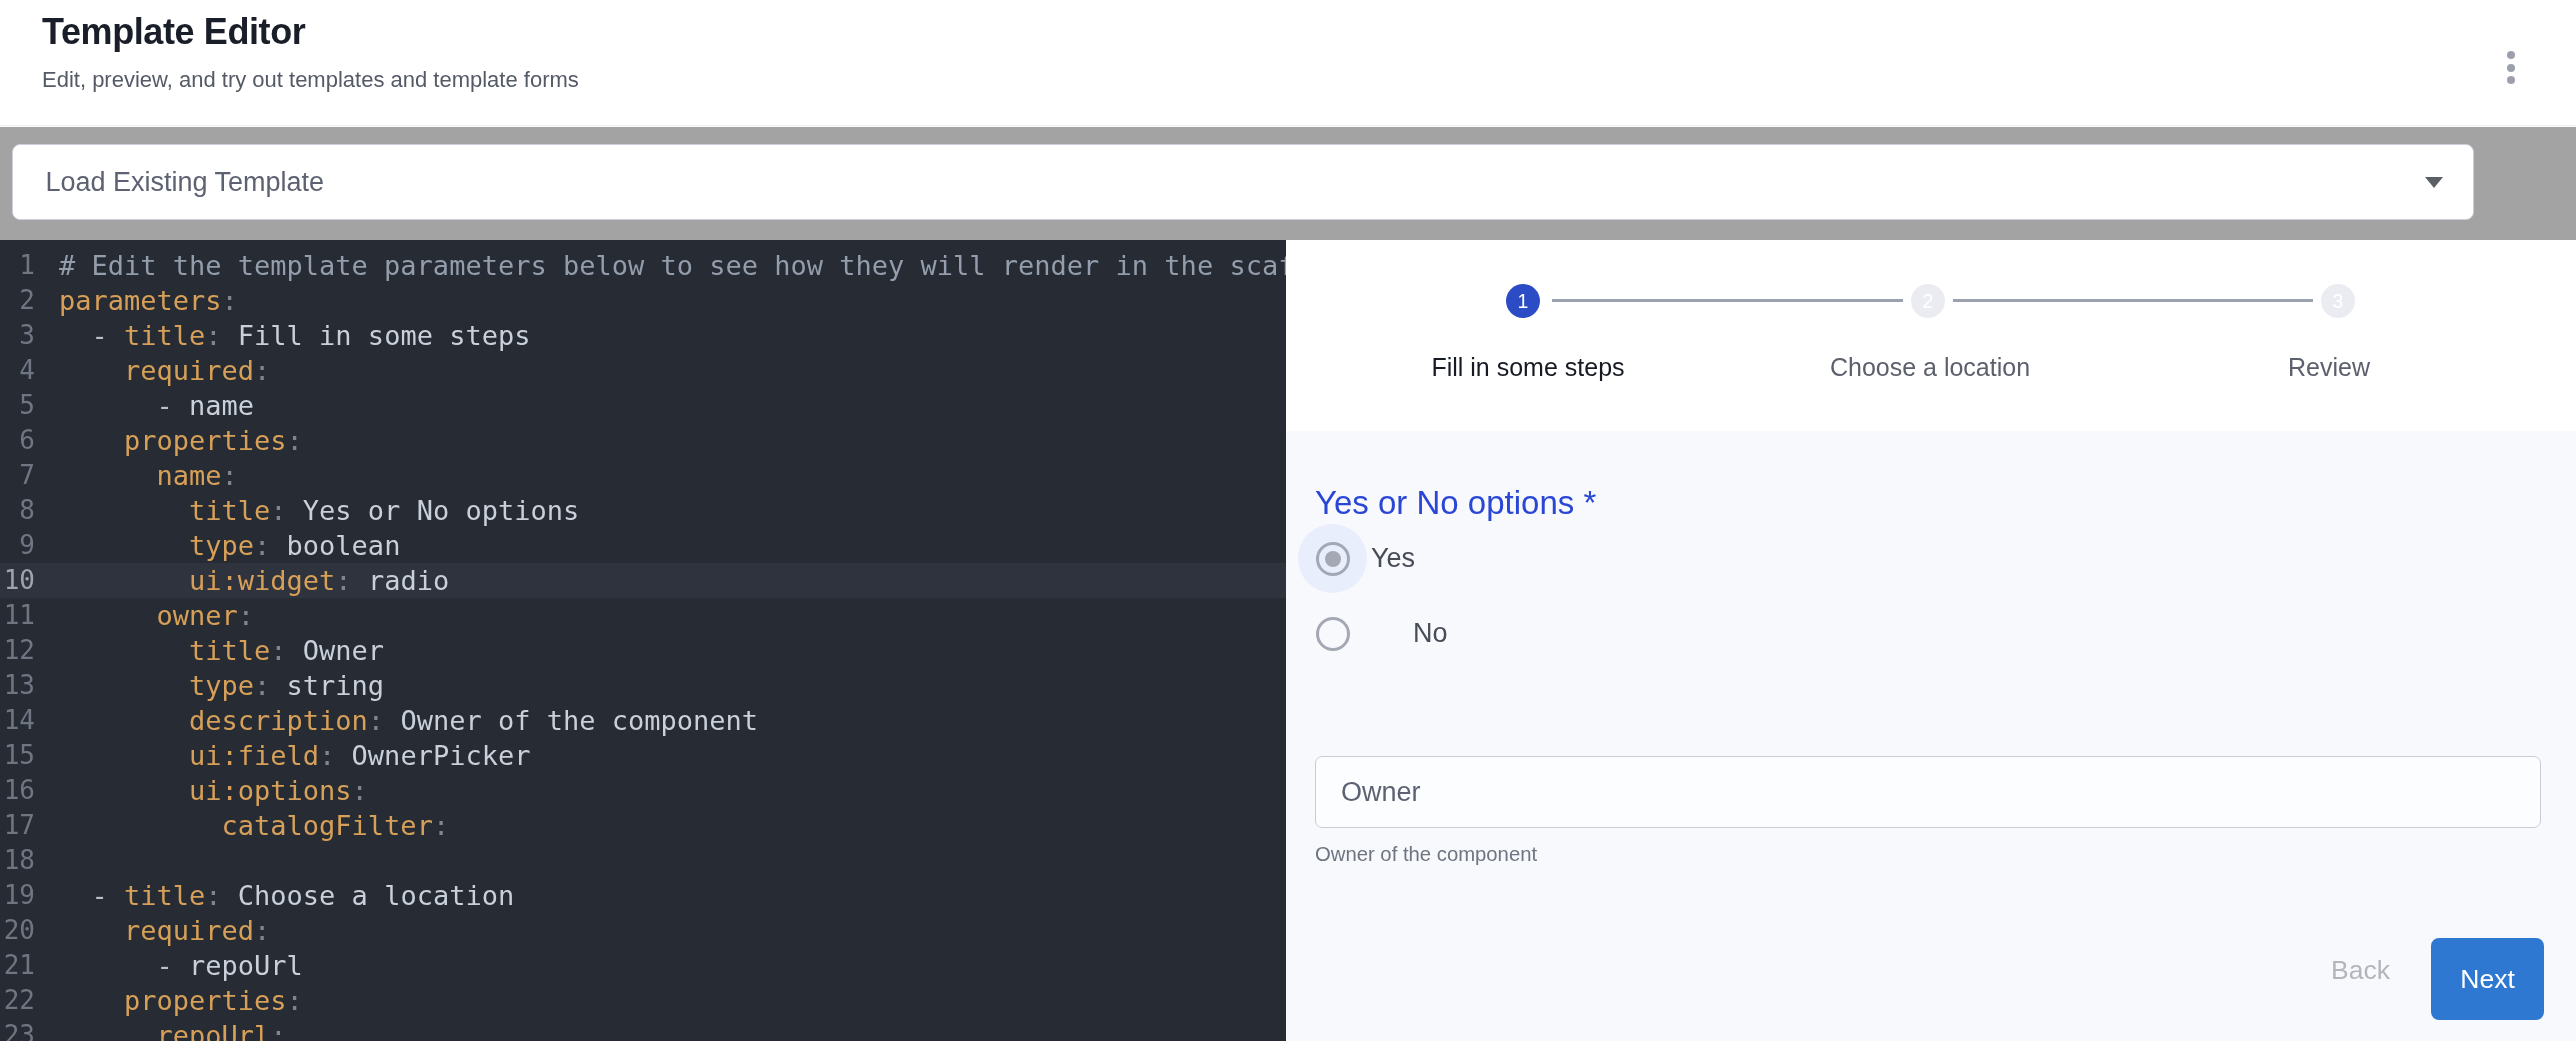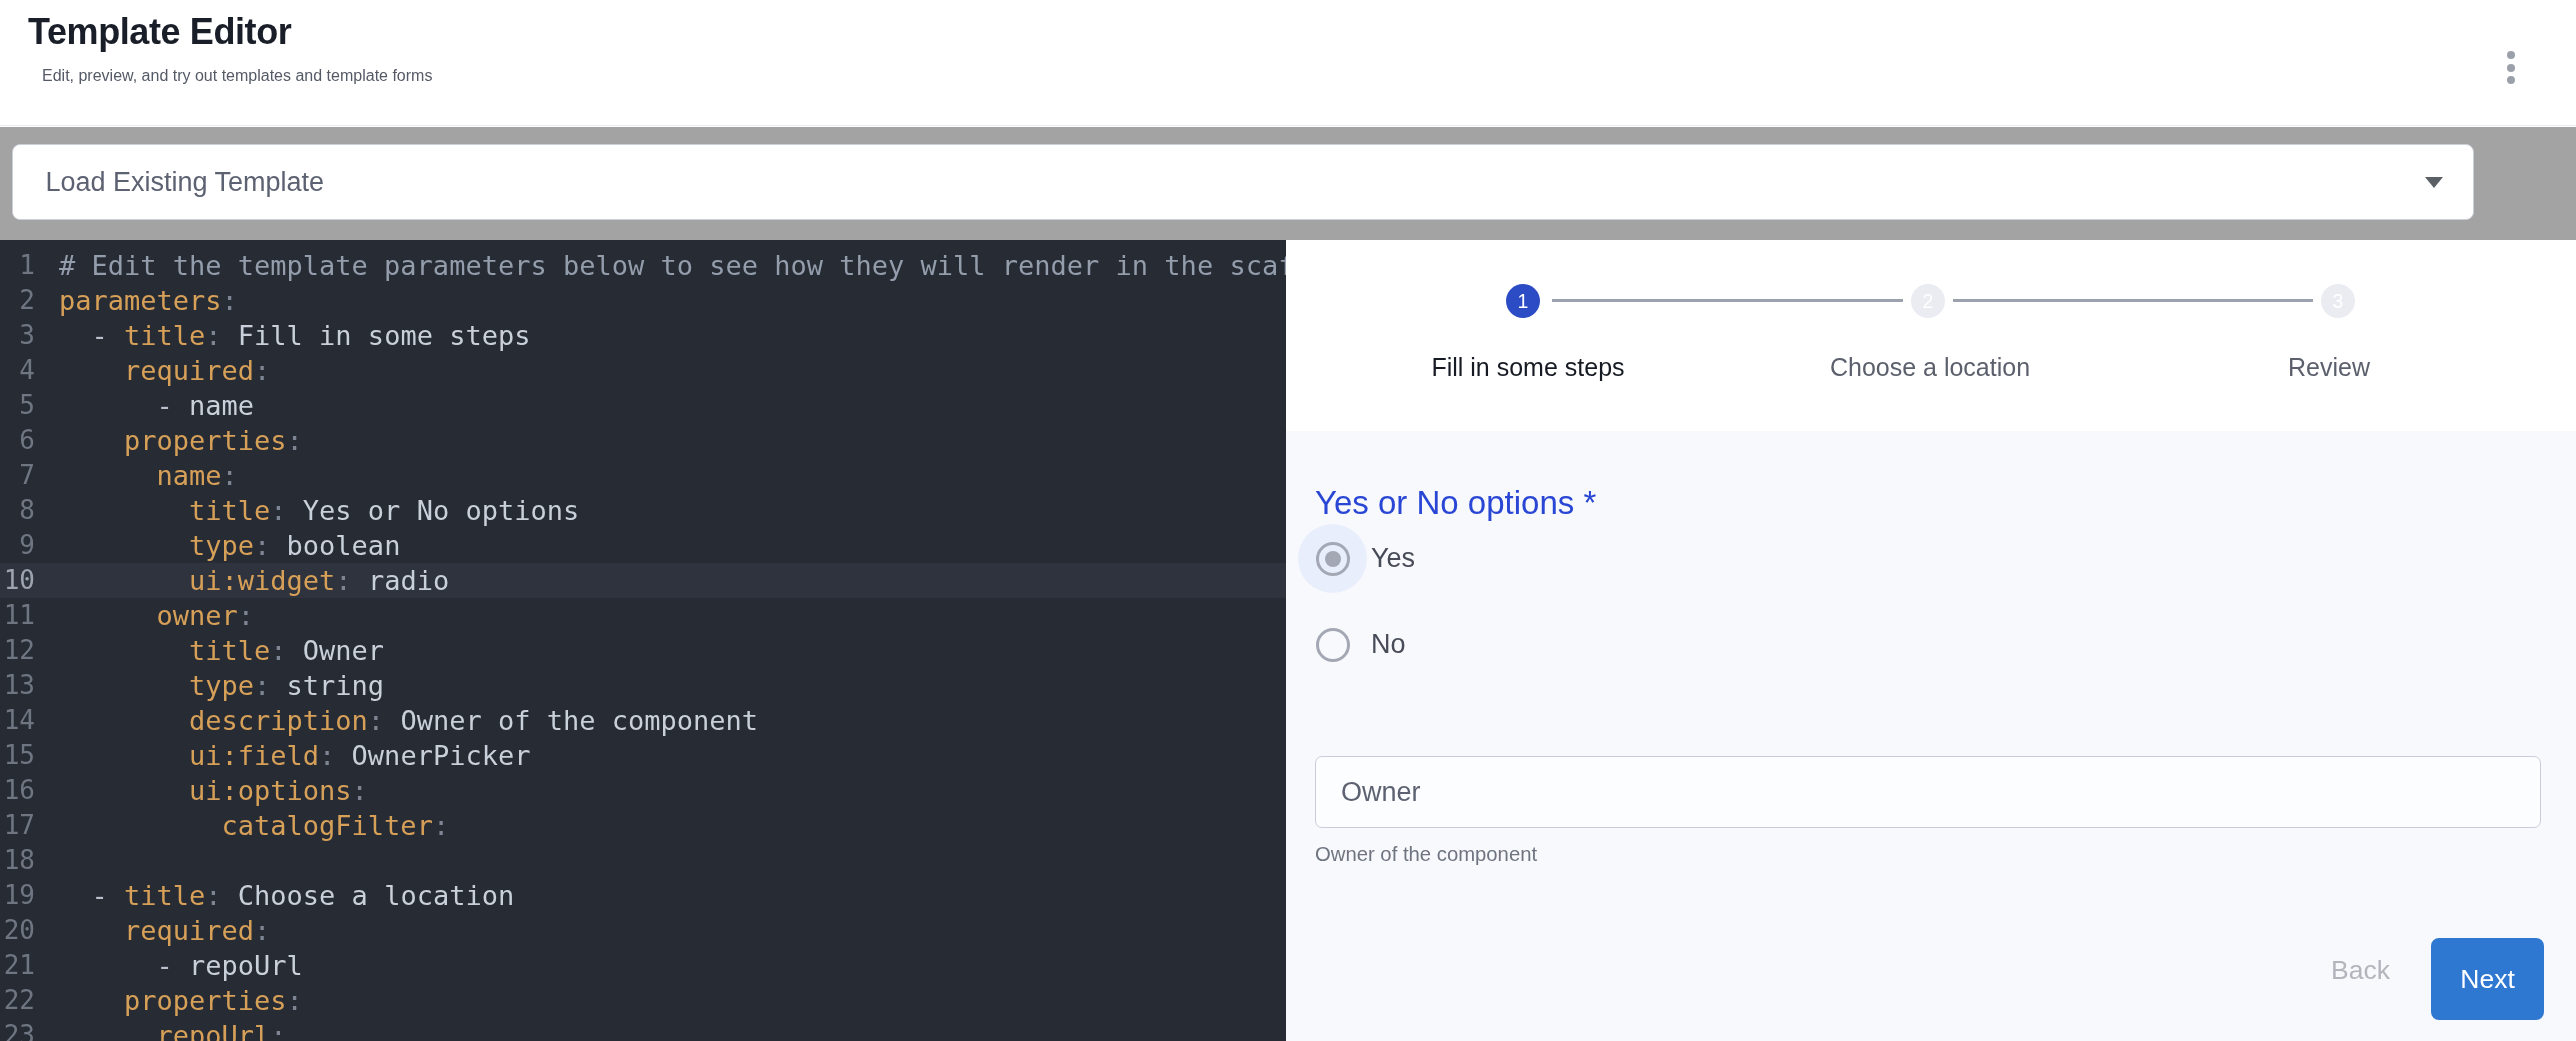--- a/index.html
+++ b/index.html
@@ -3,23 +3,23 @@
 <meta charset="utf-8">
 <style>
   * { margin:0; padding:0; box-sizing:border-box; }
   html,body { width:2576px; height:1041px; overflow:hidden; background:#ffffff;
               font-family:"Liberation Sans", sans-serif; }
   .page { position:relative; width:2576px; height:1041px; }
 
   
   .header { position:absolute; left:0; top:0; width:2576px; height:126px;
             background:#ffffff; border-bottom:1.8px solid #e9ebf1; }
-  .page-title { position:absolute; left:28px; top:10.6px; font-size:36px; font-weight:700;
+  .page-title { position:absolute; left:42px; top:10.6px; font-size:36px; font-weight:700;
                 color:#1a1e28; letter-spacing:-0.4px; }
-  .page-subtitle { position:absolute; left:42px; top:67px; font-size:16px; color:#545a66;text-align:right; }
+  .page-subtitle { position:absolute; left:42px; top:67px; font-size:22px; color:#545a66;text-align:right; }
   .kebab { position:absolute; right:46px; top:41px; width:39px; height:53px;
            display:flex; flex-direction:column; align-items:center; justify-content:center;
            gap:4.4px; cursor:pointer; }
   .kebab .dot { width:8px; height:8px; border-radius:50%; background:#9ba0ab; }
 
   
   .load-section { position:absolute; left:0; top:127px; width:2576px; height:113px; background:#a3a3a3; }
   .load-field { position:absolute; left:12.4px; top:17px; width:2462px; height:76px;
                 border:1.8px solid #ccd0d9; border-radius:8px; background:#ffffff; cursor:pointer; }
   .load-value { position:absolute; left:32px; top:50%; transform:translateY(-50%);
@@ -150,21 +150,21 @@
     <div class="field-label">Yes or No options *</div>
     <div id="radio-options">
         <div class="radio-row" style="top: 93px;">
           <div class="halo selected">
             <div class="radio-ring">
               <div class="radio-dot"></div>
             </div>
           </div>
           <span class="radio-label">Yes</span>
         </div>
-        <div class="radio-row" style="top: 179px;">
+        <div class="radio-row" style="top: 168px; gap: 42px;">
           <div class="halo">
             <div class="radio-ring"></div>
           </div>
           <span class="radio-label">No</span>
         </div>
       </div>
     <input class="owner-input" type="text" placeholder="Owner" style="">
     <div class="helper-text">Owner of the component</div>
     <div class="back-btn">Back</div>
     <button class="next-btn">Next</button>

